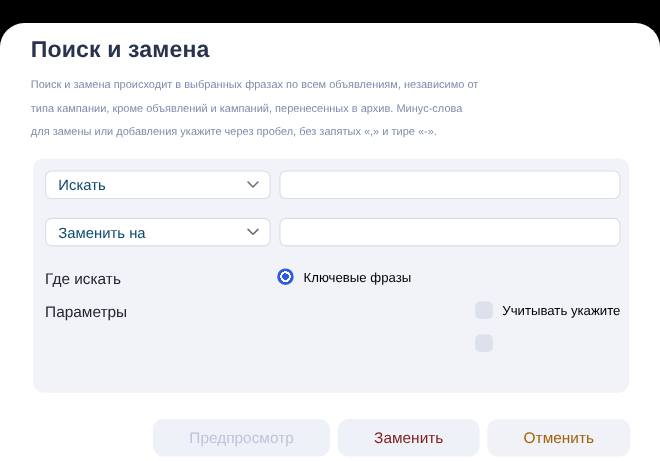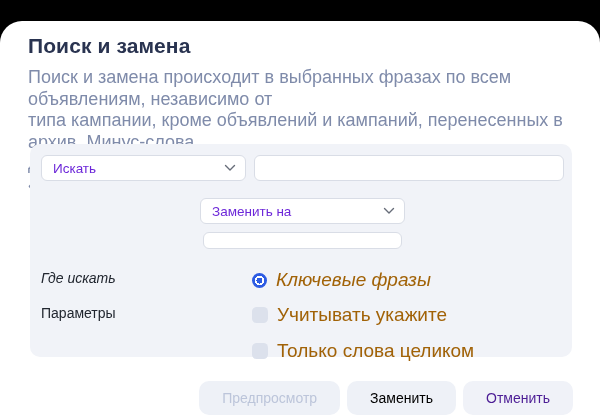--- a/index.html
+++ b/index.html
@@ -20,72 +20,72 @@
   .title {
     margin: 0;
     padding: 13px 28px 0 28px;
     font-size: 21px;
     font-weight: bold;
     color: #293350;
     letter-spacing: .1px;
   }
   .desc {
     margin: 9px 26px 0 28px;
-    font-size: 18px;
+    font-size: 10px;
     line-height: 21.5px;
     color: #7f8baa;
   }
   .panel {
     position: absolute;
     left: 30px; top: 123px;
     width: 542px; height: 213px;
     background: #f1f3f8;
     border-radius: 10px;
     box-sizing: border-box;
     padding: 11px 8px 0 11px;
   }
   .ctl-row { display: flex; gap: 8px; align-items: center; }
-  .ctl-row + .ctl-row { margin-top: 17px; flex-direction: column; }
+  .ctl-row + .ctl-row { margin-top: 17px; }
   .select {
     width: 205px; height: 26px;
     box-sizing: border-box;
     background: #fff;
     border: 1px solid #d9dde6;
     border-radius: 6px;
     display: flex; align-items: center; justify-content: space-between;
     padding: 0 9px 0 11px;
     cursor: pointer;
   }
-  .select-value { font-size: 13.5px; color: #6d28d9; }
+  .select-value { font-size: 13.5px; color: #0c4a6e; }
   .chev { flex: 0 0 auto; }
   .tinput {
     flex: 1; height: 26px;
     box-sizing: border-box;
     background: #fff;
     border: 1px solid #d9dde6;
     border-radius: 6px;
     outline: none;
     padding: 0 10px;
     font-size: 13.5px;
     font-family: "Liberation Sans", sans-serif;
     color: #1d2129;
   }
   .grid-row { display: flex; align-items: flex-start; }
-  .row-where { margin-top: 20px; font-style: italic; }
-  .row-params { margin-top: 13px; }
+  .row-where { margin-top: 20px; }
+  .row-params { margin-top: 13px; justify-content: space-between; }
   .flabel {
     width: 211px;
     flex: 0 0 211px;
     font-size: 14px;
     color: #21262f;
     padding-top: 1px;
   }
   .opts { display: flex; flex-direction: column; gap: 14px; }
   .opt { display: flex; align-items: center; gap: 9px; cursor: pointer; }
-  .opt-label { font-size: 19px; color: #a16207; }
+  .opt-label { font-size: 12px; color: #000000; }
   .radio {
     width: 15px; height: 15px;
     box-sizing: border-box;
     border-radius: 50%;
     border: 1.5px solid #d3d8e4;
     background: transparent;
     flex: 0 0 auto;
   }
   .radio.checked {
     border: none;
@@ -101,28 +101,28 @@
   .footer {
     position: absolute;
     right: 27px; bottom: 25px;
     display: flex; gap: 7px;
   }
   .btn {
     height: 34px;
     border: none;
     border-radius: 10px;
     background: #eef1f7;
-    padding: 0 23px;
+    padding: 0 33px;
     font-size: 14px;
     font-family: "Liberation Sans", sans-serif;
     cursor: pointer;
   }
   .btn-preview { color: #bcc5da; }
-  .btn-replace { color: #000000; text-align: center; }
-  .btn-cancel  { color: #4c1d95; background: #f0f2f8; }
+  .btn-replace { color: #7f1d1d; text-align: center; }
+  .btn-cancel  { color: #a16207; background: #f0f2f8; }
   .is-disabled { cursor: default; }
 </style>
 </head>
 <body>
 
 <div class="card">
 
   <h1 class="title">Поиск и замена</h1>
 
   <p class="desc"><span>Поиск и замена происходит в выбранных фразах по всем объявлениям, независимо от</span><br>
@@ -164,21 +164,20 @@
 
     <div class="grid-row row-params">
       <div class="flabel">Параметры</div>
       <div class="opts">
         <div class="opt">
           <span class="checkbox"></span>
           <span class="opt-label">Учитывать укажите</span>
         </div>
         <div class="opt">
           <span class="checkbox"></span>
-          <span class="opt-label">Только слова целиком</span>
         </div>
       </div>
     </div>
 
   </div>
 
   <div class="footer">
     <button class="btn btn-preview is-disabled">Предпросмотр</button>
     <button class="btn btn-replace is-disabled">Заменить</button>
     <button class="btn btn-cancel">Отменить</button>

